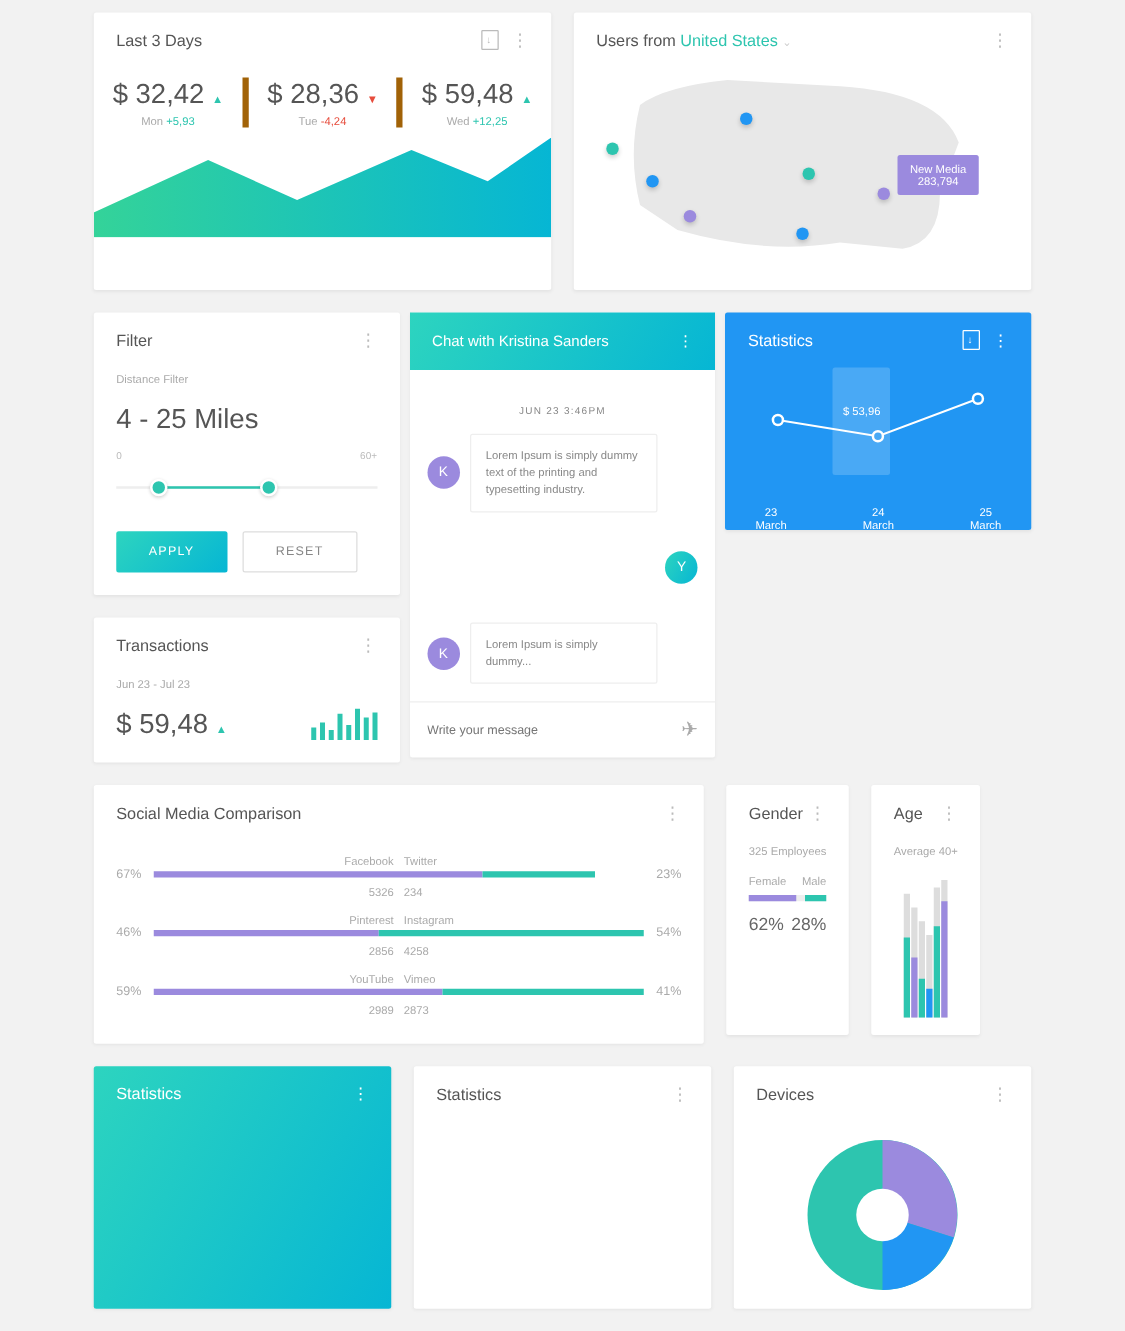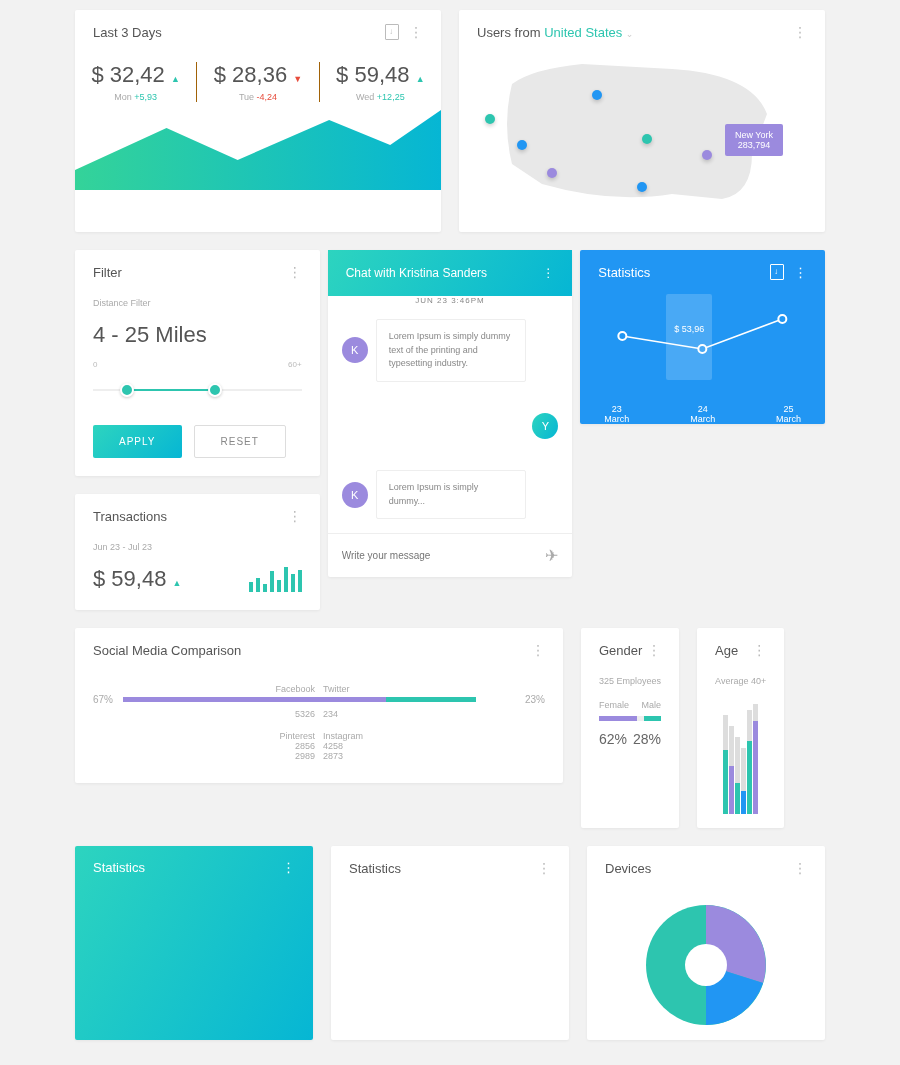--- a/index.html
+++ b/index.html
@@ -13,34 +13,34 @@
 .down{color:#e74c3c;font-size:9px}
 .big{font-size:22px;font-weight:300;color:#555}
 .sub{font-size:9px;color:#aaa;margin-top:4px}
 .btn-apply{background:linear-gradient(135deg,#2dd4bf,#06b6d4);color:#fff;border:none;padding:10px 26px;font-size:10px;letter-spacing:1px;border-radius:2px;cursor:pointer}
 .btn-reset{background:#fff;color:#888;border:1px solid #ddd;padding:10px 26px;font-size:10px;letter-spacing:1px;border-radius:2px;cursor:pointer}
 .grad{background:linear-gradient(120deg,#2dd4bf,#06b6d4)}
 input[type=text]{border:none;outline:none;font-size:10px;color:#888;flex:1}
 
 
 .last3-top{display:flex;justify-content:space-around;text-align:center;padding:8px 0}
-.last3-top>div{border-right:1px solid #a16207;flex:1}
+.last3-top>div{border-right:5px solid #a16207;flex:1}
 .last3-top>div:last-child{border:none}
 .area{height:80px;position:relative;overflow:hidden}
 .area svg{width:100%;height:100%}
 
 
 .range{position:relative;height:32px;margin:6px 0 18px}
 .range-track{position:absolute;top:14px;left:0;right:0;height:2px;background:#eee}
 .range-fill{position:absolute;top:14px;height:2px;background:#2dc5af}
 .range-handle{position:absolute;top:8px;width:14px;height:14px;border-radius:50%;background:#2dc5af;border:2px solid #fff;box-shadow:0 1px 3px rgba(0,0,0,.2);cursor:pointer}
 
 
 .chat-hdr{color:#fff;padding:16px 18px;display:flex;justify-content:space-between;align-items:center;font-size:12px}
-.chat-body{padding:0 14px 0;font-size:9px;color:#888}
+.chat-body{padding:28px 14px 0;font-size:9px;color:#888}
 .msg{display:flex;align-items:center;gap:8px;margin-bottom:14px}
 .msg.rev{flex-direction:row-reverse}
 .bubble{background:#fff;border:1px solid #eee;border-radius:2px;padding:10px 12px;max-width:150px;line-height:1.5;font-size:9px;color:#888}
 .bubble.grad{color:#fff;border:none}
 .ava{width:26px;height:26px;border-radius:50%;display:flex;align-items:center;justify-content:center;color:#fff;font-size:11px}
 .chat-in{border-top:1px solid #eee;padding:12px 14px;display:flex;align-items:center}
 
 
 .stats-blue{background:#2196f3;color:#fff}
 .stats-blue .hdr{color:#fff}
@@ -136,21 +136,21 @@
    <svg viewBox="0 0 300 160">
           <path d="M20,30 Q10,70 20,110 L50,130 Q120,150 180,140 L230,145 Q260,140 260,100 L275,60 Q260,20 180,15 L90,10 Q40,15 20,30 Z" fill="#e8e8e8"></path>
         </svg>
    <div class="dot" style="background:#2dc5af;left:8px;top:60px"></div>
    <div class="dot" style="background:#2196f3;left:40px;top:86px"></div>
    <div class="dot" style="background:#2196f3;left:115px;top:36px"></div>
    <div class="dot" style="background:#9b8ade;left:70px;top:114px"></div>
    <div class="dot" style="background:#2dc5af;left:165px;top:80px"></div>
    <div class="dot" style="background:#2196f3;left:160px;top:128px"></div>
    <div class="dot" style="background:#9b8ade;left:225px;top:96px"></div>
-   <div class="map-tip" style="right:24px;top:70px"><span>New York</span><br><span>283,794</span></div>
+   <div class="map-tip" style="right:24px;top:70px"><span>New Media</span><br><span>283,794</span></div>
   </div>
  </div>
 </div>
 
 <div style="display:flex;gap:8px;margin-top:18px;align-items:flex-start">
  <div style="flex:1;display:flex;flex-direction:column;gap:18px">
   <div class="card" style="padding-bottom:18px">
    <div class="hdr">
           <span>Filter</span>
           <span class="more">⋮</span>
@@ -272,23 +272,43 @@
           <span>23%</span>
         </div>
   <div class="labels">
           <span>5326</span>
           <span>234</span>
         </div>
         <div class="labels" style="margin-top:12px">
           <span>Pinterest</span>
           <span>Instagram</span>
         </div>
+  <div class="hbar">
+          <span>46%</span>
+          <div class="bar">
+            <div style="width:46%"></div>
+            <div style="width:54%"></div>
+          </div>
+          <span>54%</span>
+        </div>
   <div class="labels">
           <span>2856</span>
           <span>4258</span>
+        </div>
+        <div class="labels" style="margin-top:12px">
+          <span>YouTube</span>
+          <span>Vimeo</span>
+        </div>
+  <div class="hbar">
+          <span>59%</span>
+          <div class="bar">
+            <div style="width:59%"></div>
+            <div style="width:41%"></div>
+          </div>
+          <span>41%</span>
         </div>
   <div class="labels">
           <span>2989</span>
           <span>2873</span>
         </div>
       </div>
  </div>
 
  <div style="flex:1;display:flex;flex-direction:row;gap:18px">
   <div class="card" style="padding-bottom:16px">

